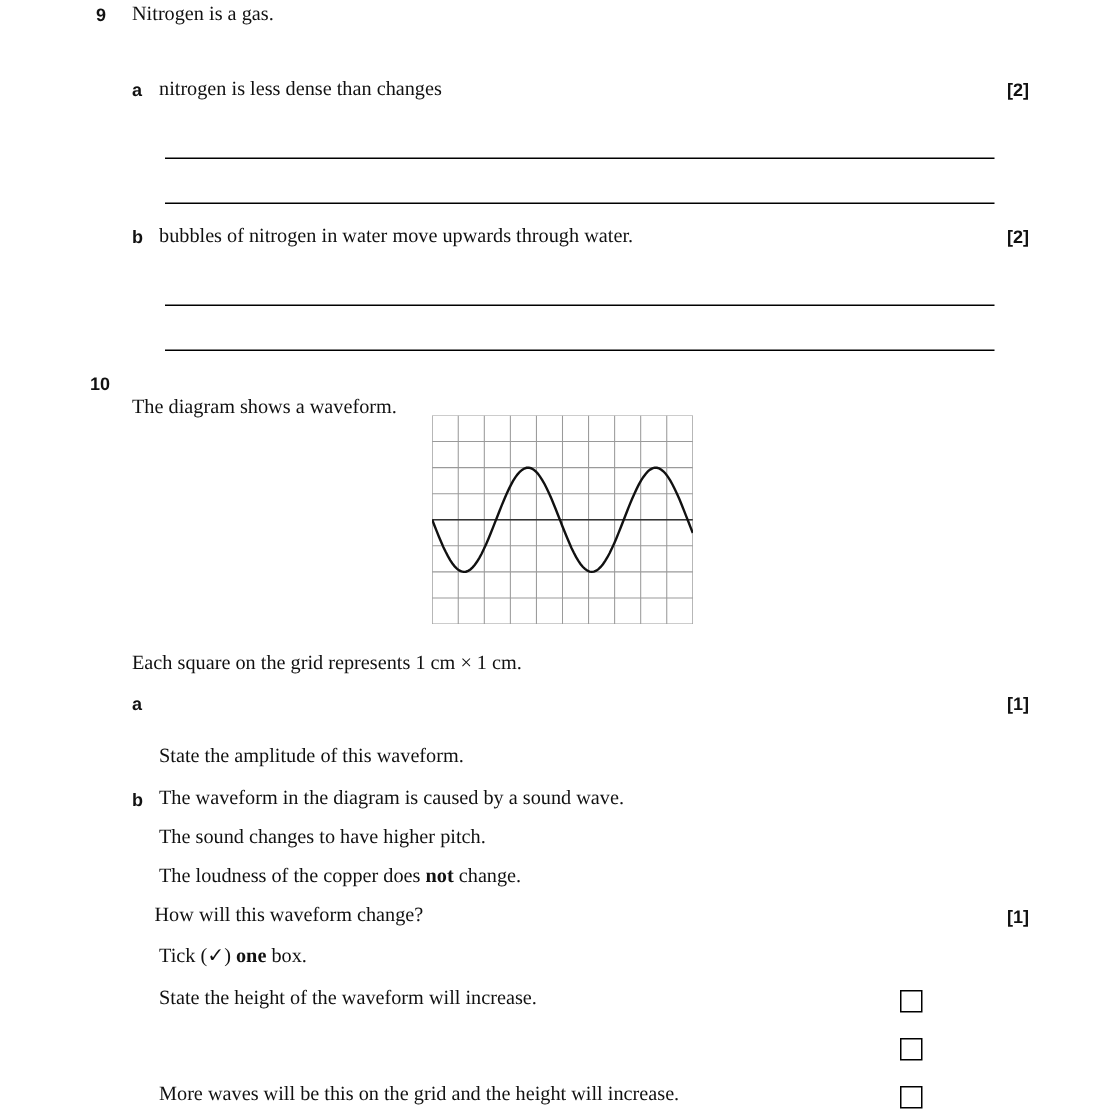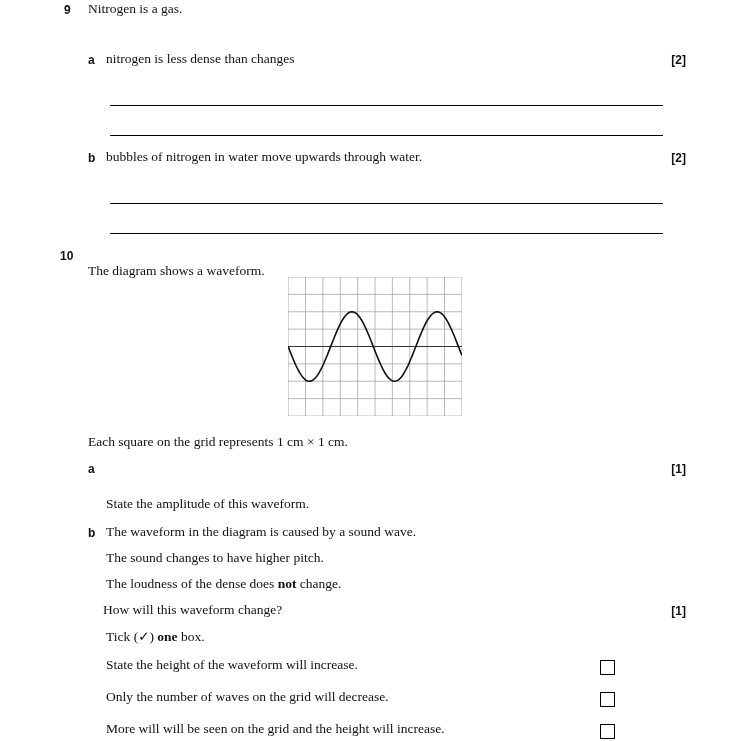--- a/index.html
+++ b/index.html
@@ -113,32 +113,31 @@
   <div class="abs partletter" style="left:88px; top:462px;">a</div>
   <div class="abs" style="left:106px; top:460px;margin-top:36px;">State the amplitude of this waveform.</div>
   <div class="abs marks" style="left:656px; top:462px;">[1]</div>
 
 
   <div class="abs partletter" style="left:88px; top:526px;">b</div>
   <div class="abs" style="left:106px; top:524px;font-family:Liberation Serif, serif;">The waveform in the diagram is caused by a sound wave.</div>
   <div class="abs" style="left:106px; top:550px;">The sound changes to have higher pitch.</div>
 
   <div class="abs" style="left:106px; top:576px;">
-    <span>The loudness of the dense does </span><span class="bold-word">not</span><span> change.</span>
+    <span>The loudness of the copper does </span><span class="bold-word">not</span><span> change.</span>
   </div>
 
   <div class="abs" style="left:103px; top:602px;">How will this waveform change?</div>
   <div class="abs marks" style="left:656px; top:604px;">[1]</div>
 
   <div class="abs" style="left:106px; top:628px;">
     <span>Tick (✓) </span><span class="bold-word">one</span><span> box.</span>
   </div>
 
   <div class="abs" style="left:106px; top:657px;">State the height of the waveform will increase.</div>
   <div class="abs checkbox" style="left:600px; top:660px;"></div>
 
-  <div class="abs" style="left:106px; top:689px;">Only the number of waves on the grid will decrease.</div>
   <div class="abs checkbox" style="left:600px; top:692px;"></div>
 
-  <div class="abs" style="left:106px; top:721px;">More will will be seen on the grid and the height will increase.</div>
+  <div class="abs" style="left:106px; top:721px;">More waves will be this on the grid and the height will increase.</div>
   <div class="abs checkbox" style="left:600px; top:724px;"></div>
 
 </div>
 
 </body></html>

